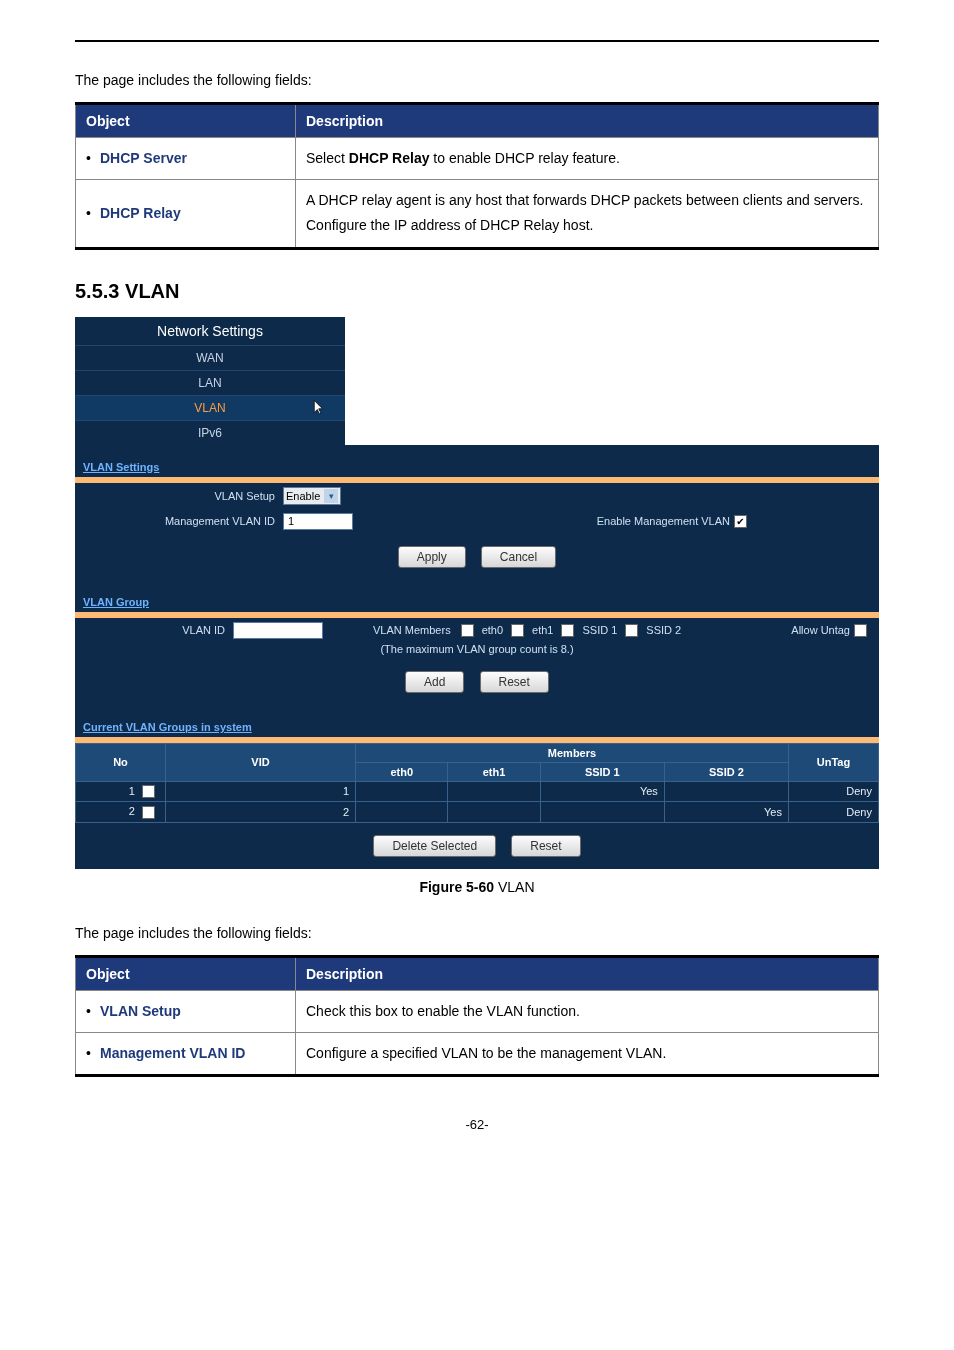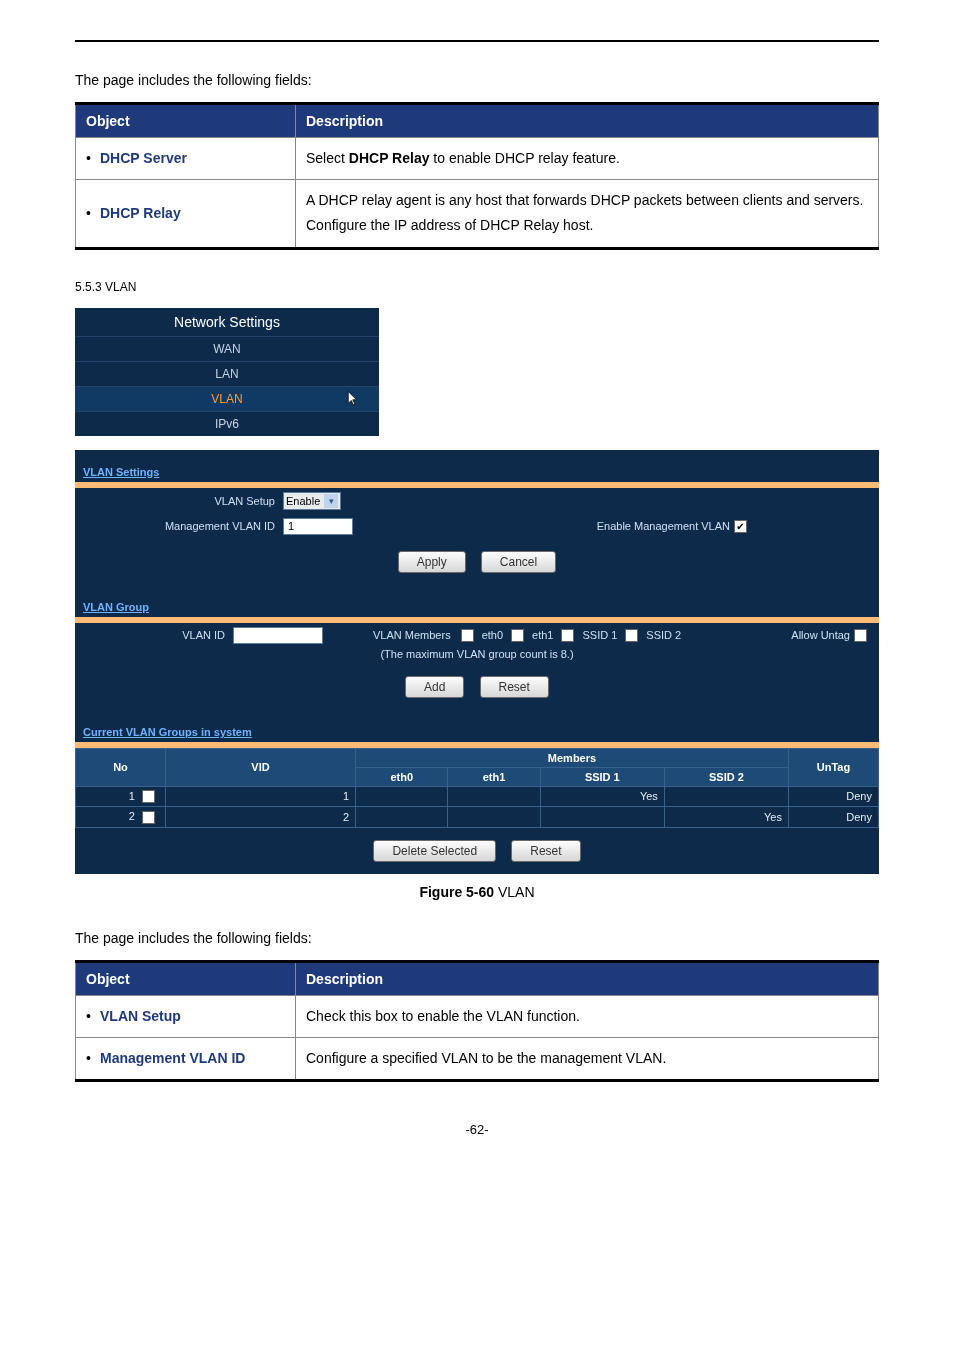--- a/index.html
+++ b/index.html
@@ -38,30 +38,29 @@
     border: 1px solid #888;
     vertical-align: middle;
     font-size: 14px;
     line-height: 1.8;
   }
   table.desc td.obj { width: 220px; }
   .bullet-row { color: #1f3a7a; font-weight: bold; }
   .bullet-dot { color: #000; display:inline-block; width: 14px; }
 
   h2.section {
-    font-size: 12px;
-    font-weight: normal;
+    font-size: 20px;
+    font-weight: bold;
     margin: 30px 0 14px 0;
   }
 
   
   .nav-shot {
-    width: 304px;
+    width: 270px;
     background: #0d2a4a;
-    margin-bottom: 14px;
   }
   .nav-title {
     color: #fff; text-align: center; padding: 6px 0; font-size: 14px;
   }
   .nav-item {
     color: #c7d3e3; text-align: center; padding: 5px 0; font-size: 12px;
     border-top: 1px solid #23456b;
   }
   .nav-item.active {
     background: #103a63; color: #ff9a3c;

